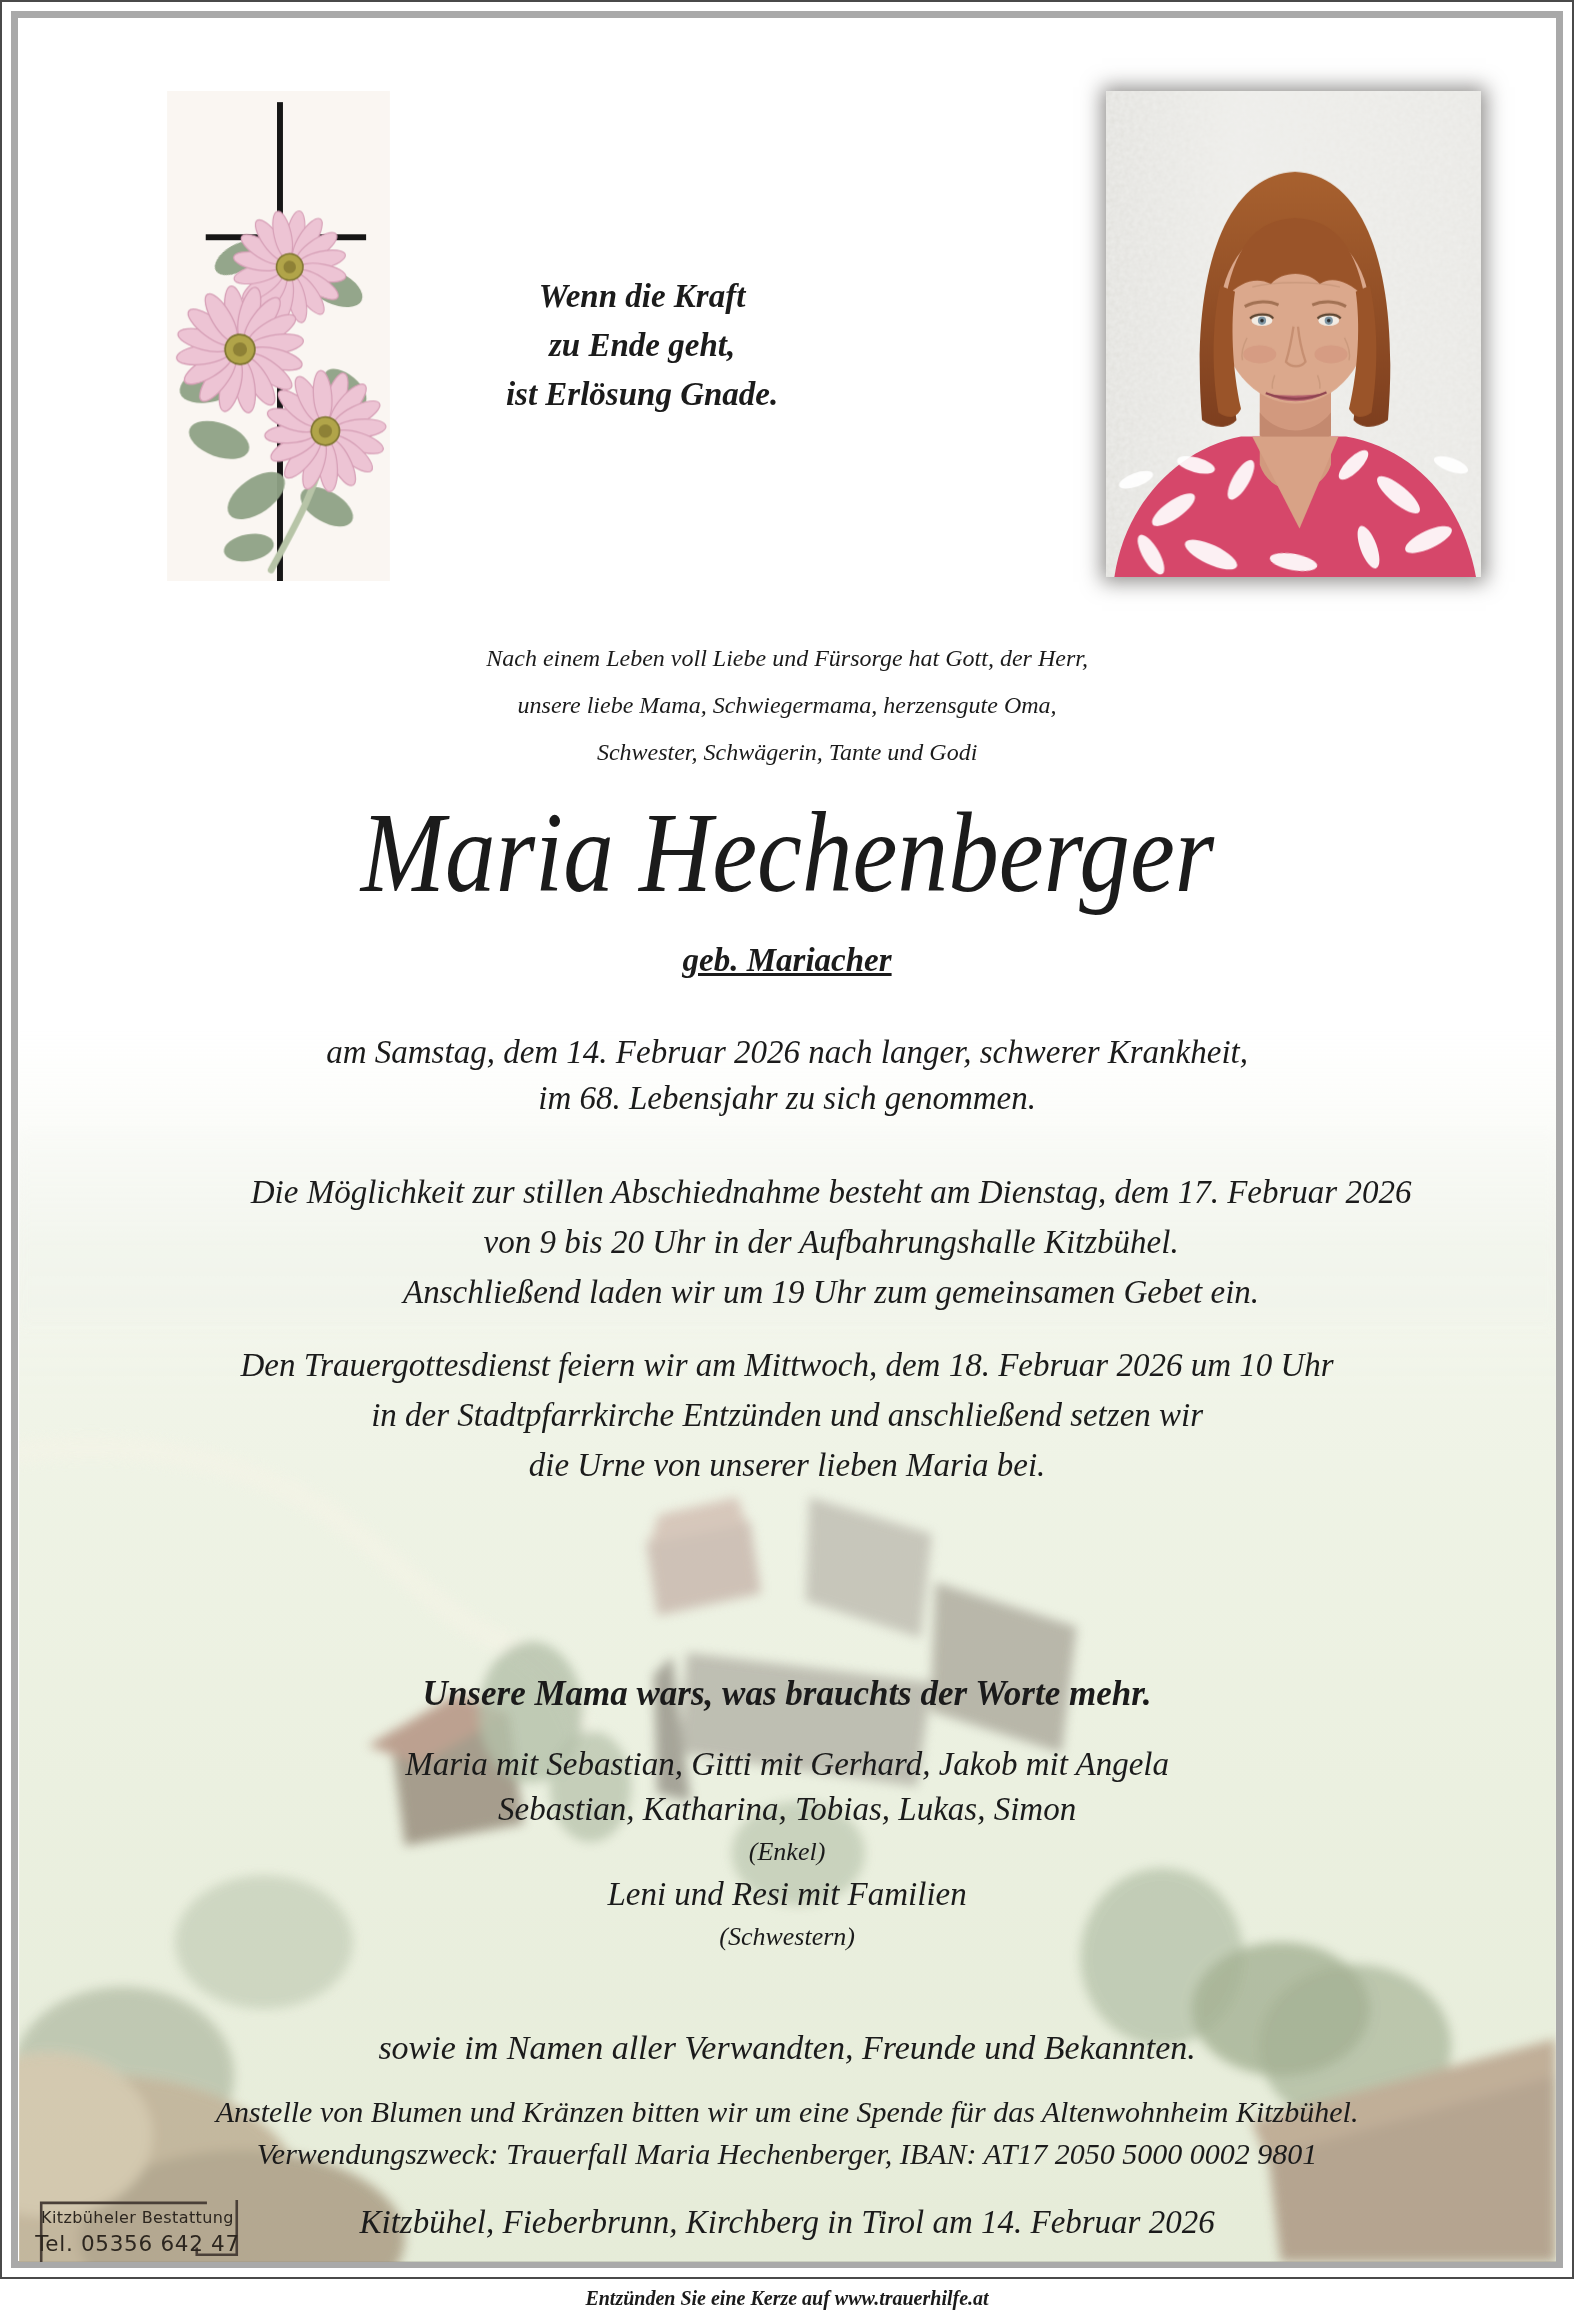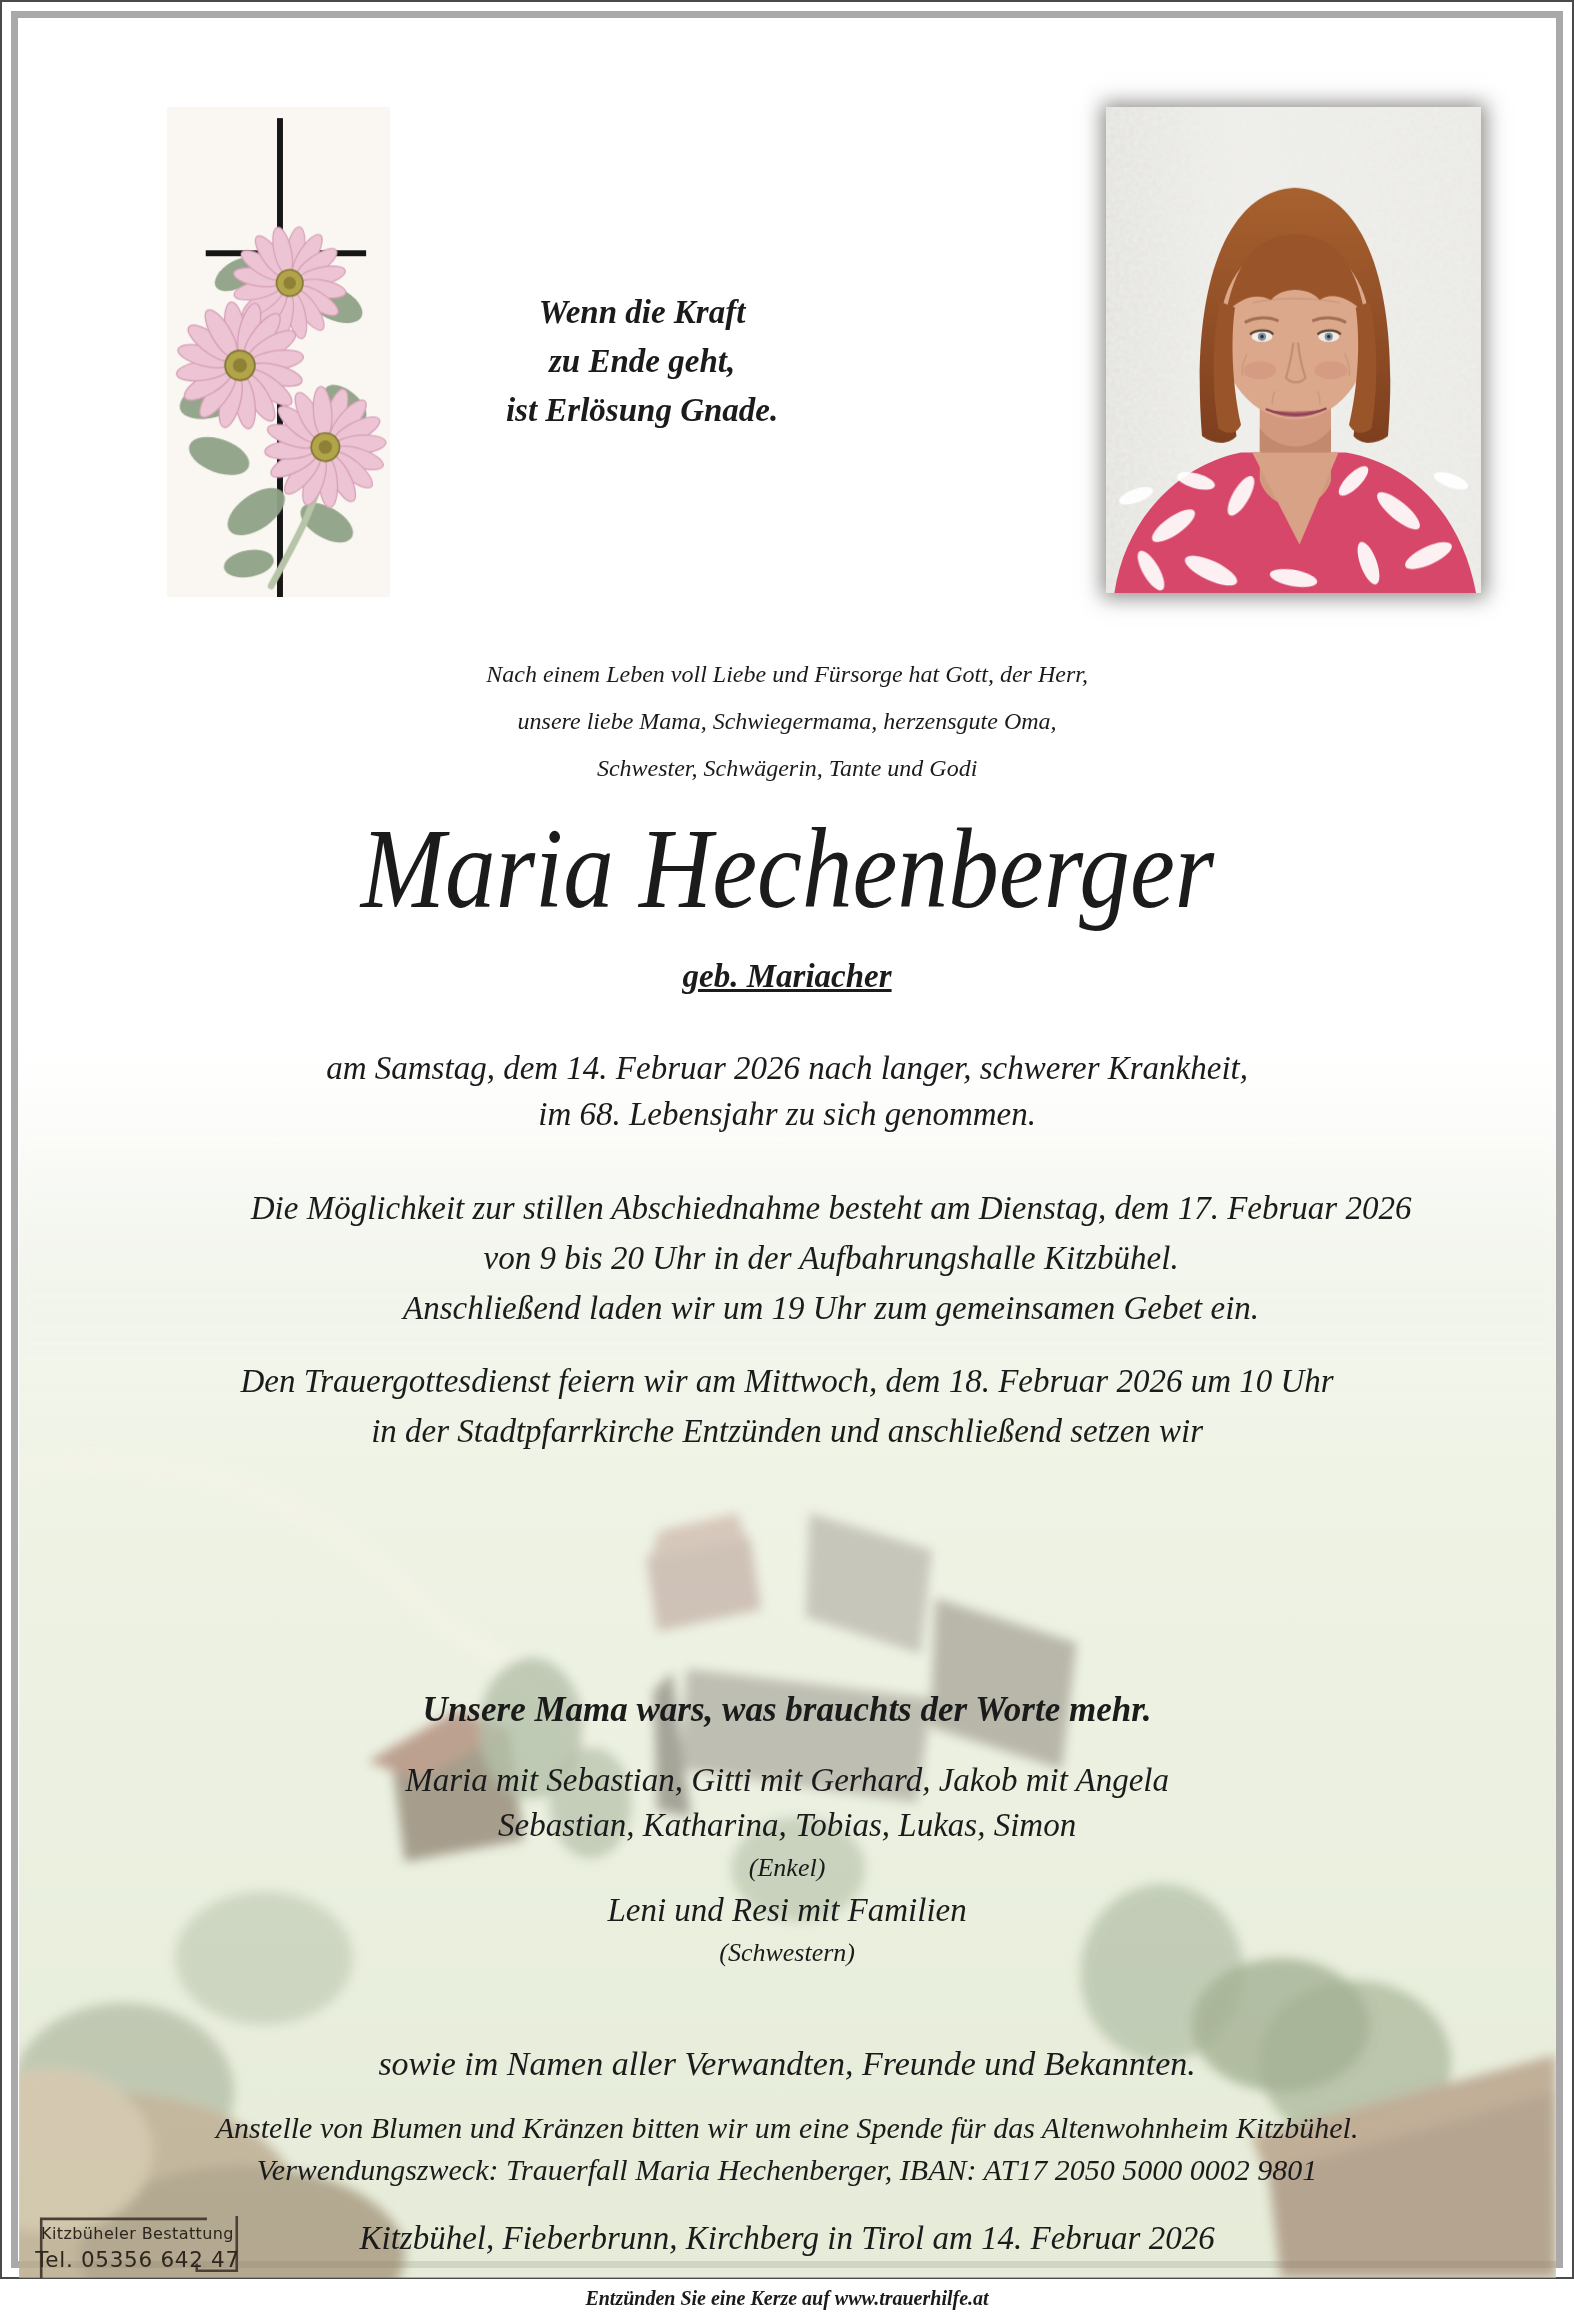--- a/index.html
+++ b/index.html
@@ -1,21 +1,21 @@
 <!DOCTYPE html>
 <html lang="de" style="font-size:12px"><head>
 <meta charset="utf-8">
 <style>
   html,body{margin:0;padding:0;background:#ffffff;}
   body{width:1574px;height:2319px;position:relative;font-family:"Liberation Serif","DejaVu Serif",serif;color:#1b1b1b;}
   .page{position:absolute;left:0;top:0;width:1574px;height:2319px;background:#ffffff;overflow:hidden;}
   
   .outer-frame{position:absolute;left:0;top:0;width:1574px;height:2279px;border:2.2px solid #4a4a4a;box-sizing:border-box;}
   .gray-frame{position:absolute;left:11px;top:11px;width:1552px;height:2257px;border:7.4px solid #a9a9a9;box-sizing:border-box;}
-  .content{position:absolute;left:18.6px;top:36px;width:1537px;height:2242px;overflow:hidden;background:#ffffff;}
+  .content{position:absolute;left:18.6px;top:20px;width:1537px;height:2242px;overflow:hidden;background:#ffffff;}
   
   .landscape{position:absolute;left:0;top:1002px;width:1537px;height:1240px;z-index:1;}
   .cross-art{position:absolute;left:148px;top:71px;width:223px;height:490px;z-index:2;}
   .photo{position:absolute;left:1087px;top:71px;width:375px;height:486px;z-index:2;
          box-shadow:0 0 19.3px 4.5px rgba(52,50,46,.55);background:#ecebe7;}
   .photo svg{display:block;width:100%;height:100%;}
   
   .tblock{position:absolute;left:0;width:1537px;text-align:center;z-index:3;font-style:italic;}
   .quote{left:178px;width:891px;top:252px;font-size:33px;line-height:49px;font-weight:700;}
   .intro{top:615px;font-size:24px;line-height:47px;}
@@ -269,20 +269,21 @@
 
     <div class="tblock farewell">
       <div>Die Möglichkeit zur stillen Abschiednahme besteht am Dienstag, dem 17. Februar 2026</div>
       <div>von 9 bis 20 Uhr in der Aufbahrungshalle Kitzbühel.</div>
       <div>Anschließend laden wir um 19 Uhr zum gemeinsamen Gebet ein.</div>
     </div>
 
     <div class="tblock service">
       <div>Den Trauergottesdienst feiern wir am Mittwoch, dem 18. Februar 2026 um 10 Uhr</div>
       <div>in der Stadtpfarrkirche Entzünden und anschließend setzen wir</div>
+      <div>die Urne von unserer lieben Maria bei.</div>
     </div>
 
     <div class="tblock motto">Unsere Mama wars, was brauchts der Worte mehr.</div>
 
     <div class="tblock mourners">
       <div class="names">Maria mit Sebastian, Gitti mit Gerhard, Jakob mit Angela</div>
       <div class="names">Sebastian, Katharina, Tobias, Lukas, Simon</div>
       <div class="relation">(Enkel)</div>
       <div class="names">Leni und Resi mit Familien</div>
       <div class="relation">(Schwestern)</div>

